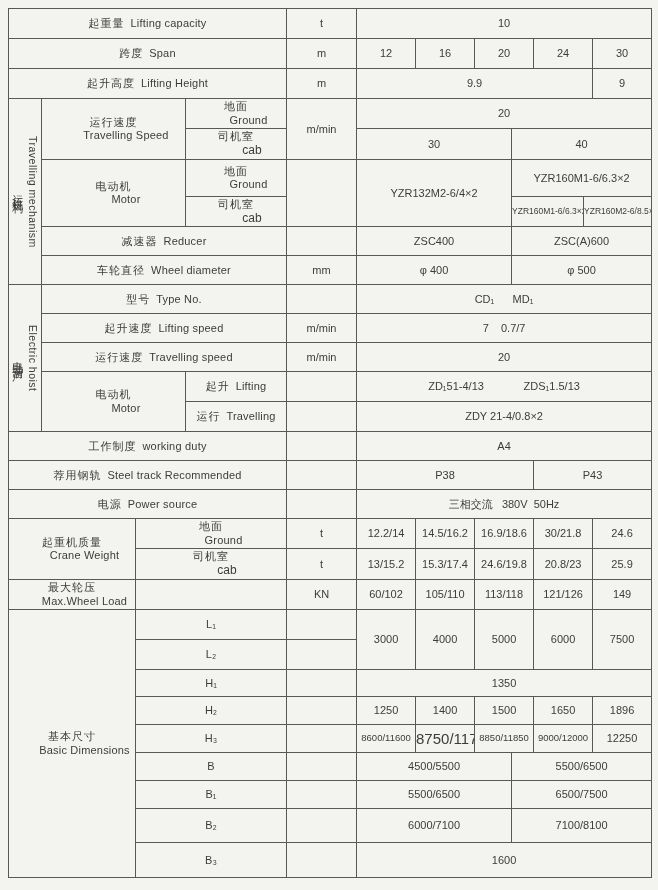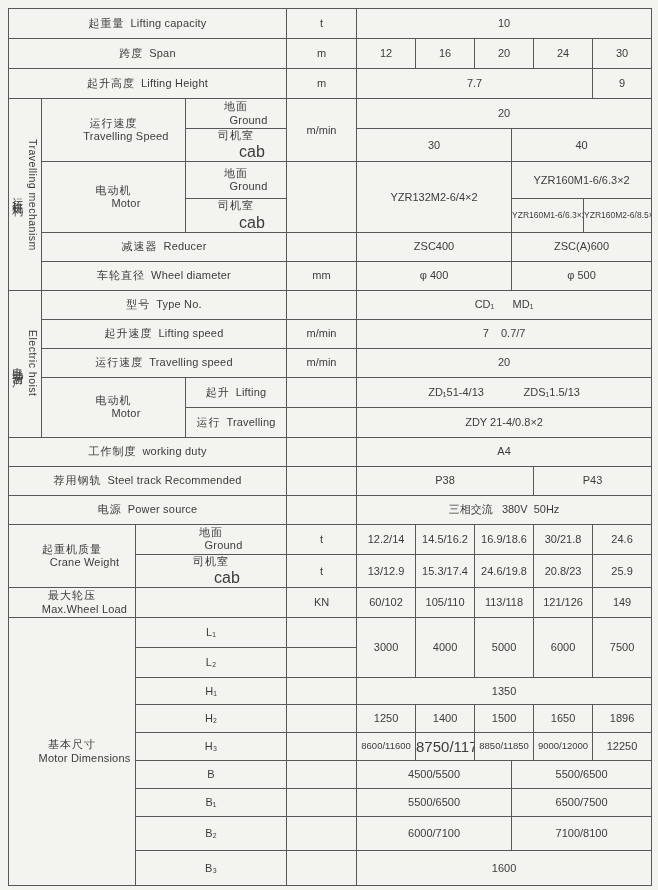--- a/index.html
+++ b/index.html
@@ -23,21 +23,21 @@
     font-size:11px;
     line-height:1.15;
     padding:0 1px;
     overflow:hidden;
   }
   .zh{margin-right:6px;letter-spacing:1px;}
   .en{letter-spacing:0.2px;}
   .two div{line-height:1.2;}
   .two .zh{margin:0;display:block;}
   .two .en{display:block;margin-left:25px;}
-  .cabword{font-size:16px;line-height:1.0;display:block;padding-left:32px;}
+  .cabword{font-size:12px;line-height:1.0;display:block;padding-left:32px;}
   .val{white-space:pre;}
   .small{font-size:8.5px;letter-spacing:0;padding:0;}
   .vert-cell{padding:0;}
   .vert{
     display:flex;flex-direction:row;align-items:center;justify-content:center;gap:3px;height:100%;
   }
   .vert .vzh{writing-mode:vertical-rl;text-orientation:upright;letter-spacing:3px;font-size:11px;}
   .vert .ven{writing-mode:vertical-rl;font-size:10.5px;letter-spacing:0.5px;}
   .dim{letter-spacing:0;}
 </style>
@@ -74,21 +74,21 @@
   <td class="val">12</td>
   <td class="val">16</td>
   <td colspan="2" class="val">20</td>
   <td colspan="2" class="val">24</td>
   <td class="val">30</td>
 </tr>
 
 <tr style="height:30px">
   <td colspan="4"><span class="zh">起升高度</span><span class="en">Lifting Height</span></td>
   <td>m</td>
-  <td colspan="6" class="val">7.7</td>
+  <td colspan="6" class="val">9.9</td>
   <td class="val">9</td>
 </tr>
 
 <tr style="height:30px">
   <td rowspan="6" class="vert-cell">
     <div class="vert">
               <span class="vzh">运行机构</span>
               <span class="ven">Travelling mechanism</span>
             </div>
   </td>
@@ -225,21 +225,21 @@
   <td colspan="2" class="val">30/21.8</td>
   <td class="val">24.6</td>
 </tr>
 
 <tr style="height:31px">
   <td colspan="2" class="two">
             <div class="zh">司机室</div>
             <div class="cabword">cab</div>
           </td>
   <td>t</td>
-  <td class="val">13/12.9</td>
+  <td class="val">13/15.2</td>
   <td class="val">15.3/17.4</td>
   <td colspan="2" class="val">24.6/19.8</td>
   <td colspan="2" class="val">20.8/23</td>
   <td class="val">25.9</td>
 </tr>
 
 <tr style="height:30px">
   <td colspan="2" class="two">
             <div class="zh">最大轮压</div>
             <div class="en">Max.Wheel Load</div>
@@ -249,21 +249,21 @@
   <td class="val">60/102</td>
   <td class="val">105/110</td>
   <td colspan="2" class="val">113/118</td>
   <td colspan="2" class="val">121/126</td>
   <td class="val">149</td>
 </tr>
 
 <tr style="height:30px">
   <td colspan="2" rowspan="9" class="two">
             <div class="zh">基本尺寸</div>
-            <div class="en">Motor Dimensions</div>
+            <div class="en">Basic Dimensions</div>
           </td>
   <td colspan="2" class="dim">L₁</td>
   <td></td>
   <td rowspan="2" class="val">3000</td>
   <td rowspan="2" class="val">4000</td>
   <td colspan="2" rowspan="2" class="val">5000</td>
   <td colspan="2" rowspan="2" class="val">6000</td>
   <td rowspan="2" class="val">7500</td>
 </tr>
 

